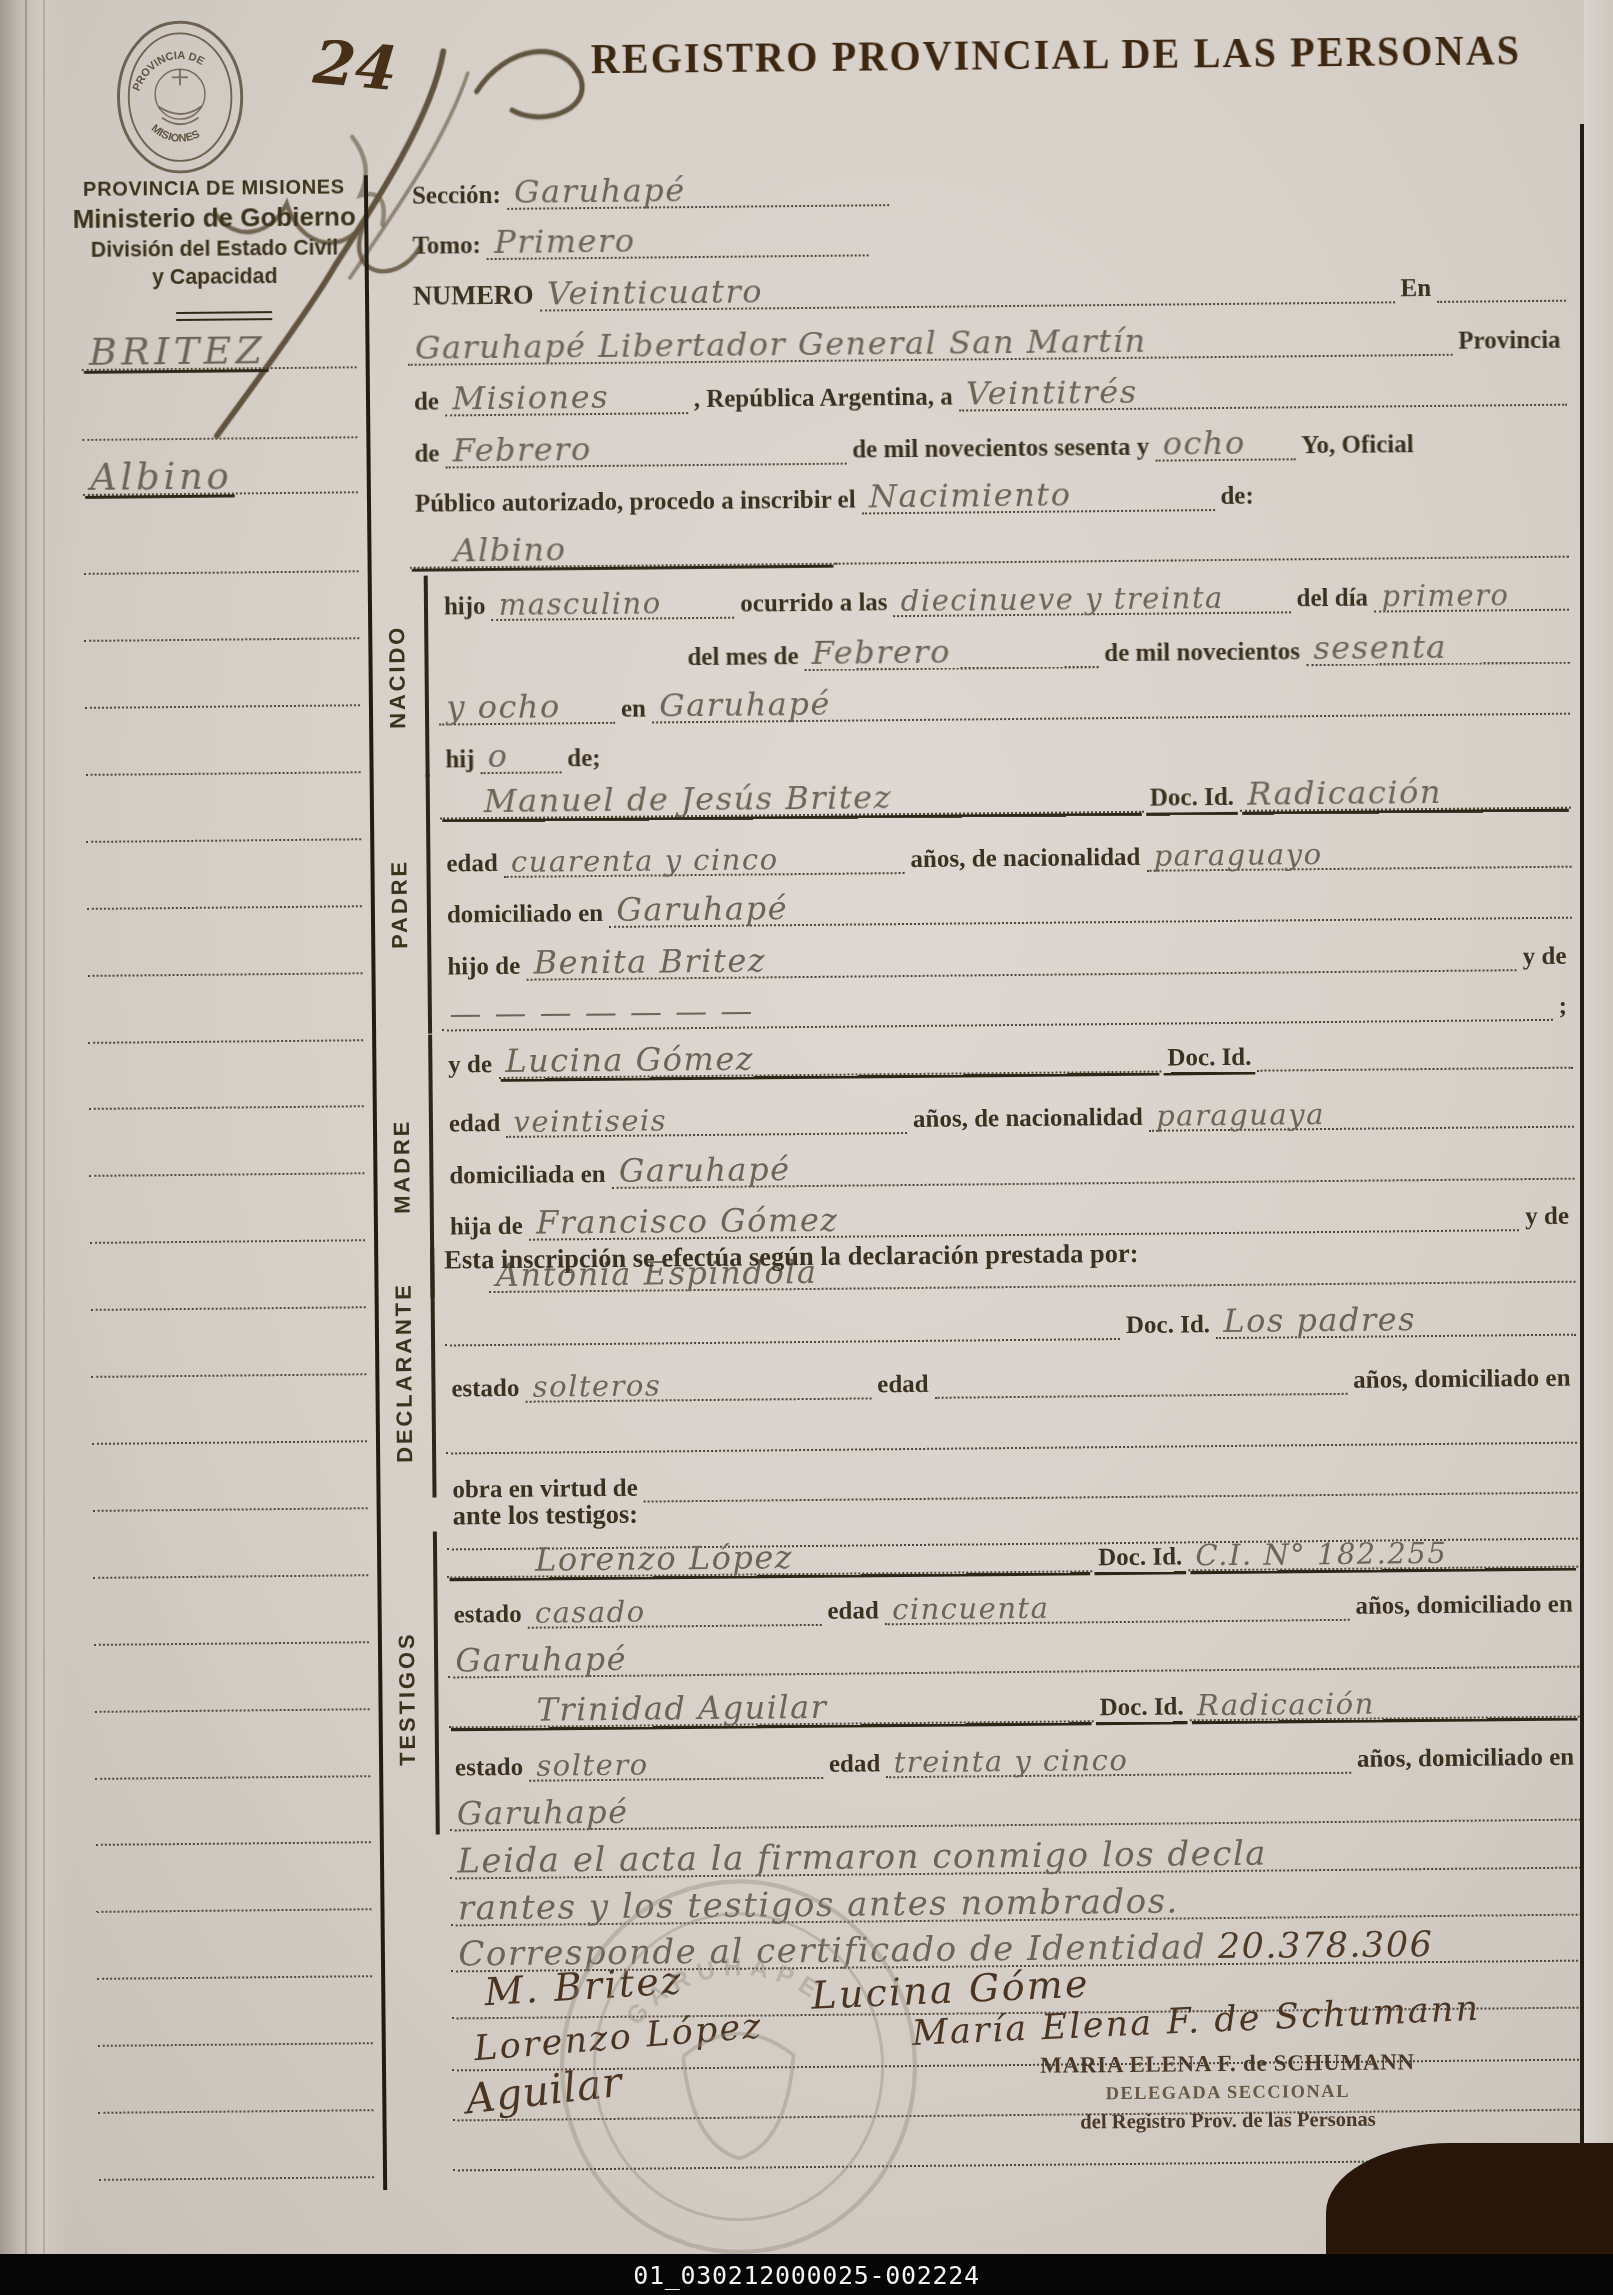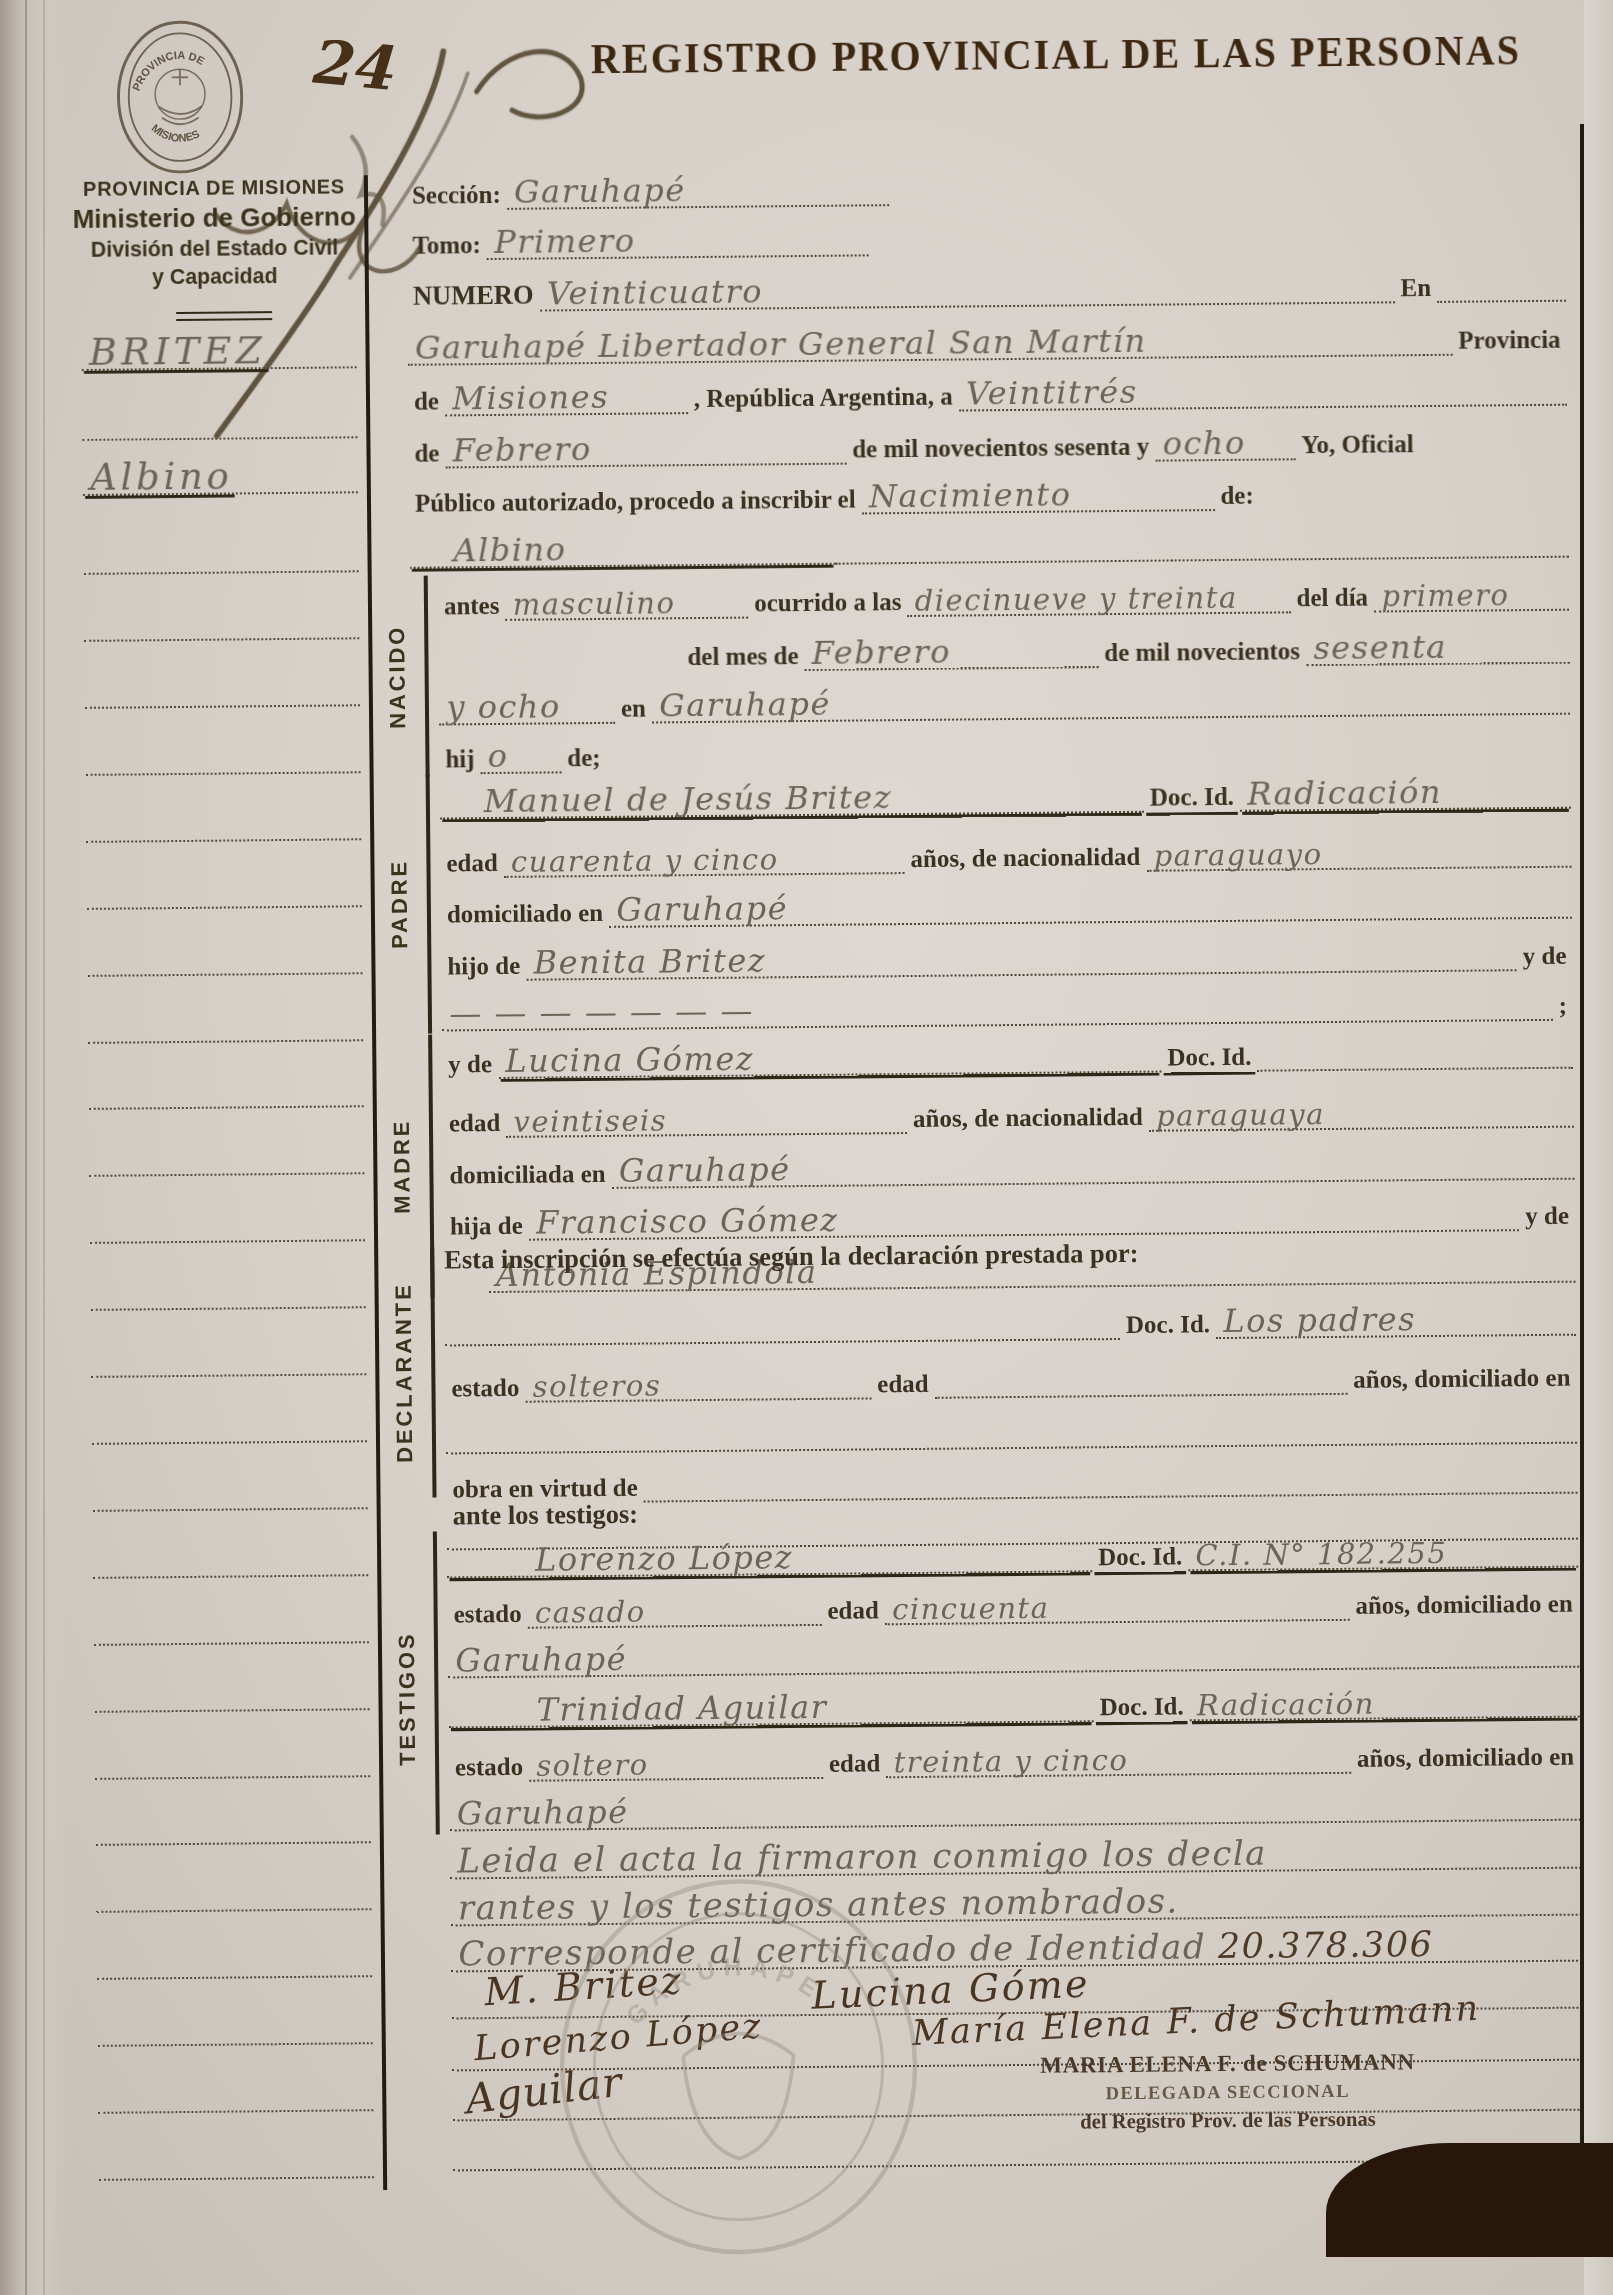--- a/index.html
+++ b/index.html
@@ -225,21 +225,21 @@
     </div>
 
     <div class="row intro" style="top:518px;">
       <span class="f fw hv" style="width:426px;">
           <span class="hw indent60">Albino</span>
         </span>
       <span class="f"></span>
     </div>
 
     <div class="row" style="top:571px;">
-      <span class="pl">antes</span>
+      <span class="pl">hijo</span>
       <span class="f fw" style="width:243px;">
           <span class="hw sm">masculino</span>
         </span>
       <span class="pl">ocurrido a las</span>
       <span class="f">
           <span class="hw sm">diecinueve y treinta</span>
         </span>
       <span class="pl">del día</span>
       <span class="f fw" style="width:195px;">
           <span class="hw sm">primero</span>
@@ -510,15 +510,18 @@
       <path d="M180,250 q75,-60 150,0 q-10,120 -75,140 q-65,-20 -75,-140" fill="none" stroke="#8d8779" stroke-width="5"></path>
     </svg>
 
   </div>
 
   <div class="book-edge"></div>
   <div class="right-strip"></div>
   <div class="right-line"></div>
   <div class="corner-dark"></div>
 
+  <div class="footer-bar">
+    <span class="footer-code">01_030212000025-002224</span>
+  </div>
 
 </div>
 
 
 </body></html>

